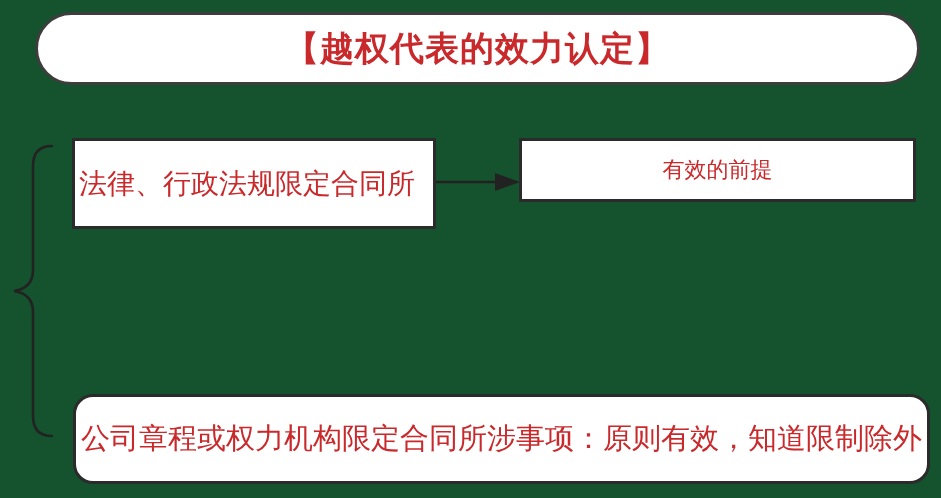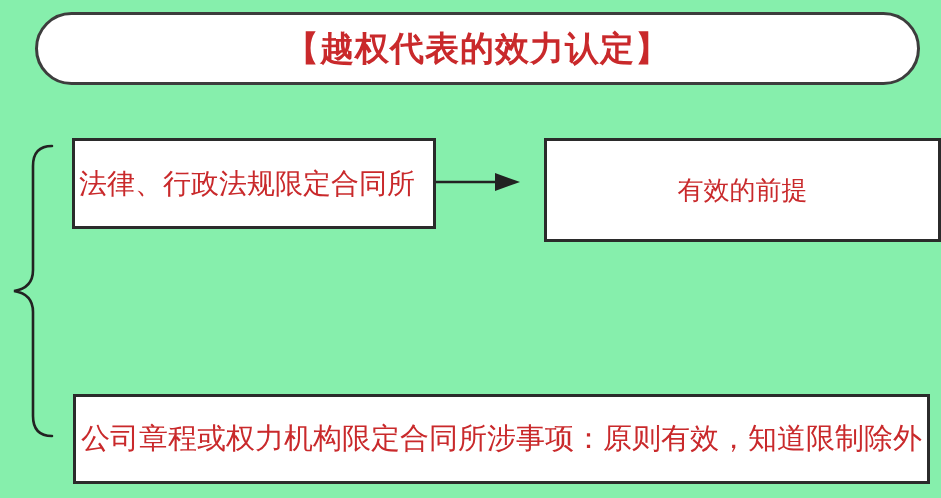--- a/index.html
+++ b/index.html
@@ -10,21 +10,21 @@
   }
   * { margin: 0; padding: 0; box-sizing: border-box; }
   html, body {
     background: #ffffff;
     font-family: "Liberation Sans", "DejaVu Sans", sans-serif;
   }
   .canvas {
     position: relative;
     width: 941px;
     height: 498px;
-    background: #86efac;
+    background: #14532d;
     overflow: hidden;
   }
   .title-pill {
     position: absolute;
     left: 35px; top: 12px;
     width: 885px; height: 73px;
     border: 3px solid var(--border-pill);
     border-radius: 38px;
     background: #ffffff;
     display: flex;
@@ -54,32 +54,33 @@
   }
   .node-condition {
     left: 72px; top: 138px;
     width: 364px; height: 91px;
     padding-left: 4px;
     font-size: 28px;
     line-height: 37px;
     text-align: left;
   }
   .node-result {
-    left: 544px; top: 138px;
-    width: 397px; height: 104px;
-    font-size: 26px;
+    left: 519px; top: 138px;
+    width: 397px; height: 64px;
+    font-size: 22px;
     line-height: 38px;
     text-align: center;
   }
   .node-bottom {
     left: 73px; top: 394px;
     width: 857px; height: 90px;
     font-size: 29px;
     text-align: center;
     white-space: nowrap;
+    border-radius: 20px;
   }
   .node .line { white-space: nowrap; }
   .arrow-svg {
     position: absolute;
     left: 436px; top: 170px;
     width: 84px; height: 24px;
   }
 </style>
 </head>
 <body>

